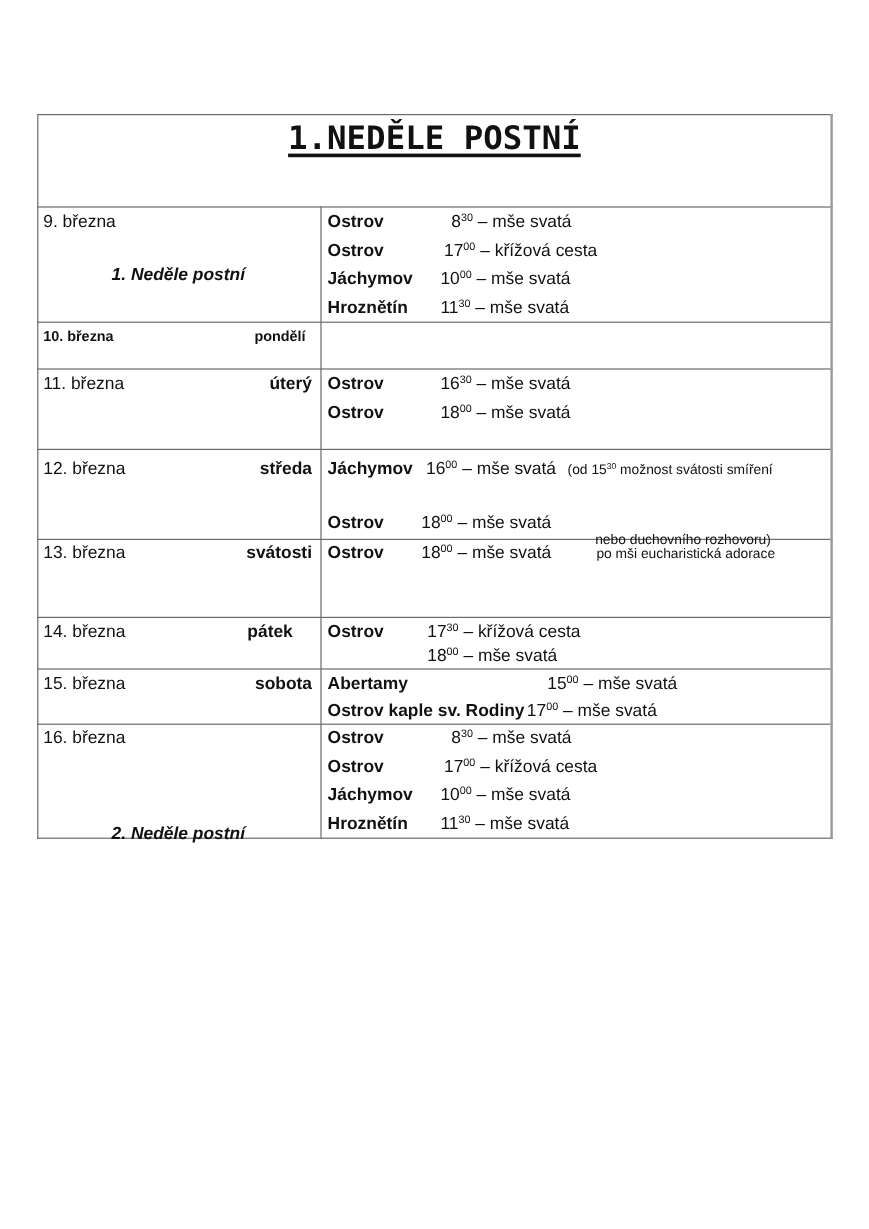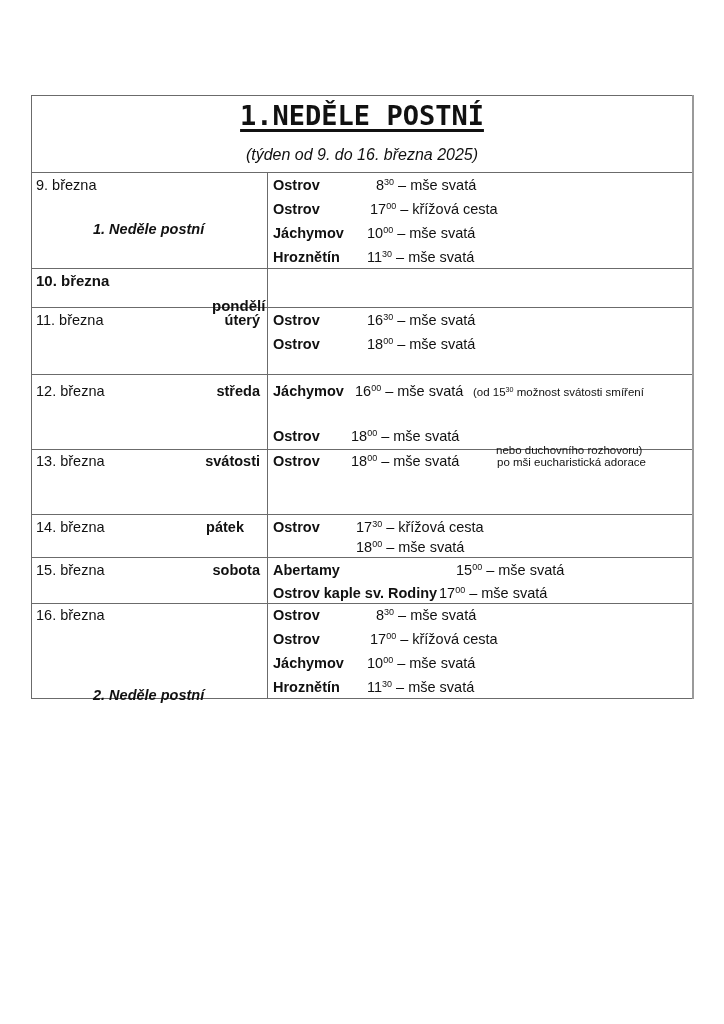--- a/index.html
+++ b/index.html
@@ -6,21 +6,21 @@
   body { width: 724px; height: 1024px; position: relative; overflow: hidden;
          font-family: "Liberation Sans", "DejaVu Sans", sans-serif; color: #111; }
   .page { position: absolute; left: 0; top: 0; width: 724px; height: 1024px; }
   .hl { position: absolute; height: 1px; background: #6b6b6b; }
   .vl { position: absolute; width: 1px; background: #6b6b6b; }
   .outer-r { background: #9a9a9a; width: 2px; }
   .t { position: absolute; white-space: nowrap; font-size: 14.5px; line-height: 17px; }
   .b { font-weight: bold; }
   .i { font-style: italic; margin-top: 20px; }
   .small { font-size: 11.5px; }
-  .tiny { font-size: 15px; }
+  .tiny { font-size: 12px; }
   sup { font-size: 0.62em; vertical-align: 0.55em; line-height: 0; }
   .title { position: absolute; left: 0; width: 724px; top: 99px; text-align: center;
            font-family: "DejaVu Sans Mono", "Liberation Mono", monospace; font-weight: bold;
            font-size: 27px; line-height: 34px; }
   .title span { text-decoration: underline; text-decoration-thickness: 3px; text-underline-offset: 4px; }
   .subtitle { position: absolute; left: 0; width: 724px; top: 145px; text-align: center;
               font-style: italic; font-size: 16px; line-height: 20px; }
   .dayname { text-align: right; }
 </style>
 </head>
@@ -36,37 +36,36 @@
   <div class="hl" style="left:31px; top:449px; width:663px;"></div>
   <div class="hl" style="left:31px; top:514px; width:663px;"></div>
   <div class="hl" style="left:31px; top:557px; width:663px;"></div>
   <div class="hl" style="left:31px; top:603px; width:663px;"></div>
   <div class="hl" style="left:31px; top:698px; width:663px;"></div>
   <div class="vl" style="left:31px; top:95px; height:604px;"></div>
   <div class="vl outer-r" style="left:692px; top:95px; height:604px;"></div>
   <div class="vl" style="left:267px; top:172px; height:527px;"></div>
 
   <div class="title"><span>1.NEDĚLE POSTNÍ</span></div>
-  <div class="subtitle">(týden od 9. do 16. března 2025)</div>
 
   <div class="t" style="left:36px; top:177px;">9. března</div>
   <div class="t b i" style="left:93px; top:201px;">1. Neděle postní</div>
   <div>
     <div class="t b" style="left:273px; top:177px;">Ostrov</div>
     <div class="t" style="left:376px; top:177px;"><span>8</span><sup>30</sup><span> – mše svatá</span></div>
     <div class="t b" style="left:273px; top:201px;">Ostrov</div>
     <div class="t" style="left:370px; top:201px;"><span>17</span><sup>00</sup><span> – křížová cesta</span></div>
     <div class="t b" style="left:273px; top:225px;">Jáchymov</div>
     <div class="t" style="left:367px; top:225px;"><span>10</span><sup>00</sup><span> – mše svatá</span></div>
     <div class="t b" style="left:273px; top:249px;">Hroznětín</div>
     <div class="t" style="left:367px; top:249px;"><span>11</span><sup>30</sup><span> – mše svatá</span></div>
   </div>
 
   <div class="t b tiny" style="left:36px; top:272px;">10. března</div>
-  <div class="t b tiny" style="left:212px; top:272px;margin-top:25px;">pondělí</div>
+  <div class="t b tiny" style="left:212px; top:272px;">pondělí</div>
 
   <div class="t" style="left:36px; top:312px;">11. března</div>
   <div class="t b dayname" style="right:464px; top:312px;">úterý</div>
   <div class="t b" style="left:273px; top:312px;">Ostrov</div>
   <div class="t" style="left:367px; top:312px;"><span>16</span><sup>30</sup><span> – mše svatá</span></div>
   <div class="t b" style="left:273px; top:336px;">Ostrov</div>
   <div class="t" style="left:367px; top:336px;"><span>18</span><sup>00</sup><span> – mše svatá</span></div>
 
   <div class="t" style="left:36px; top:383px;">12. března</div>
   <div class="t b dayname" style="right:464px; top:383px;">středa</div>

